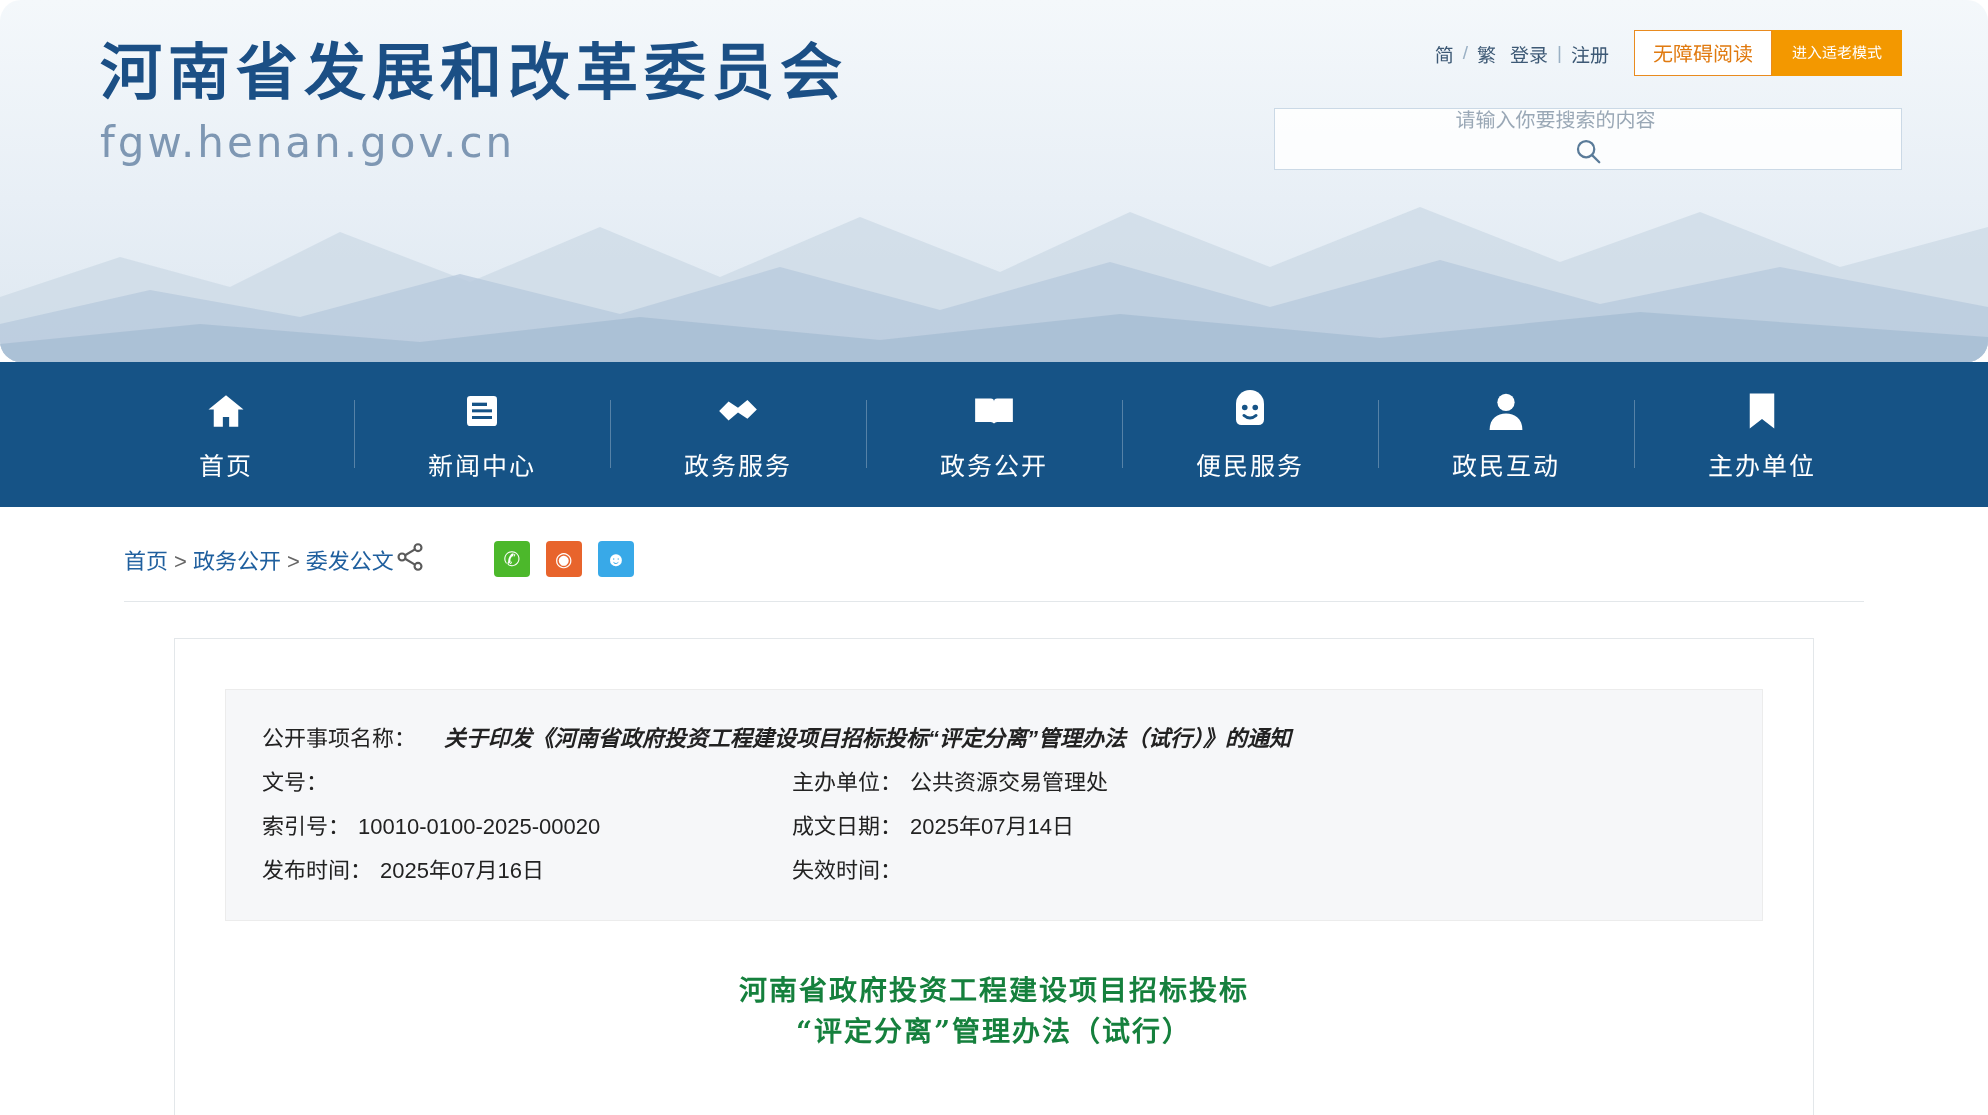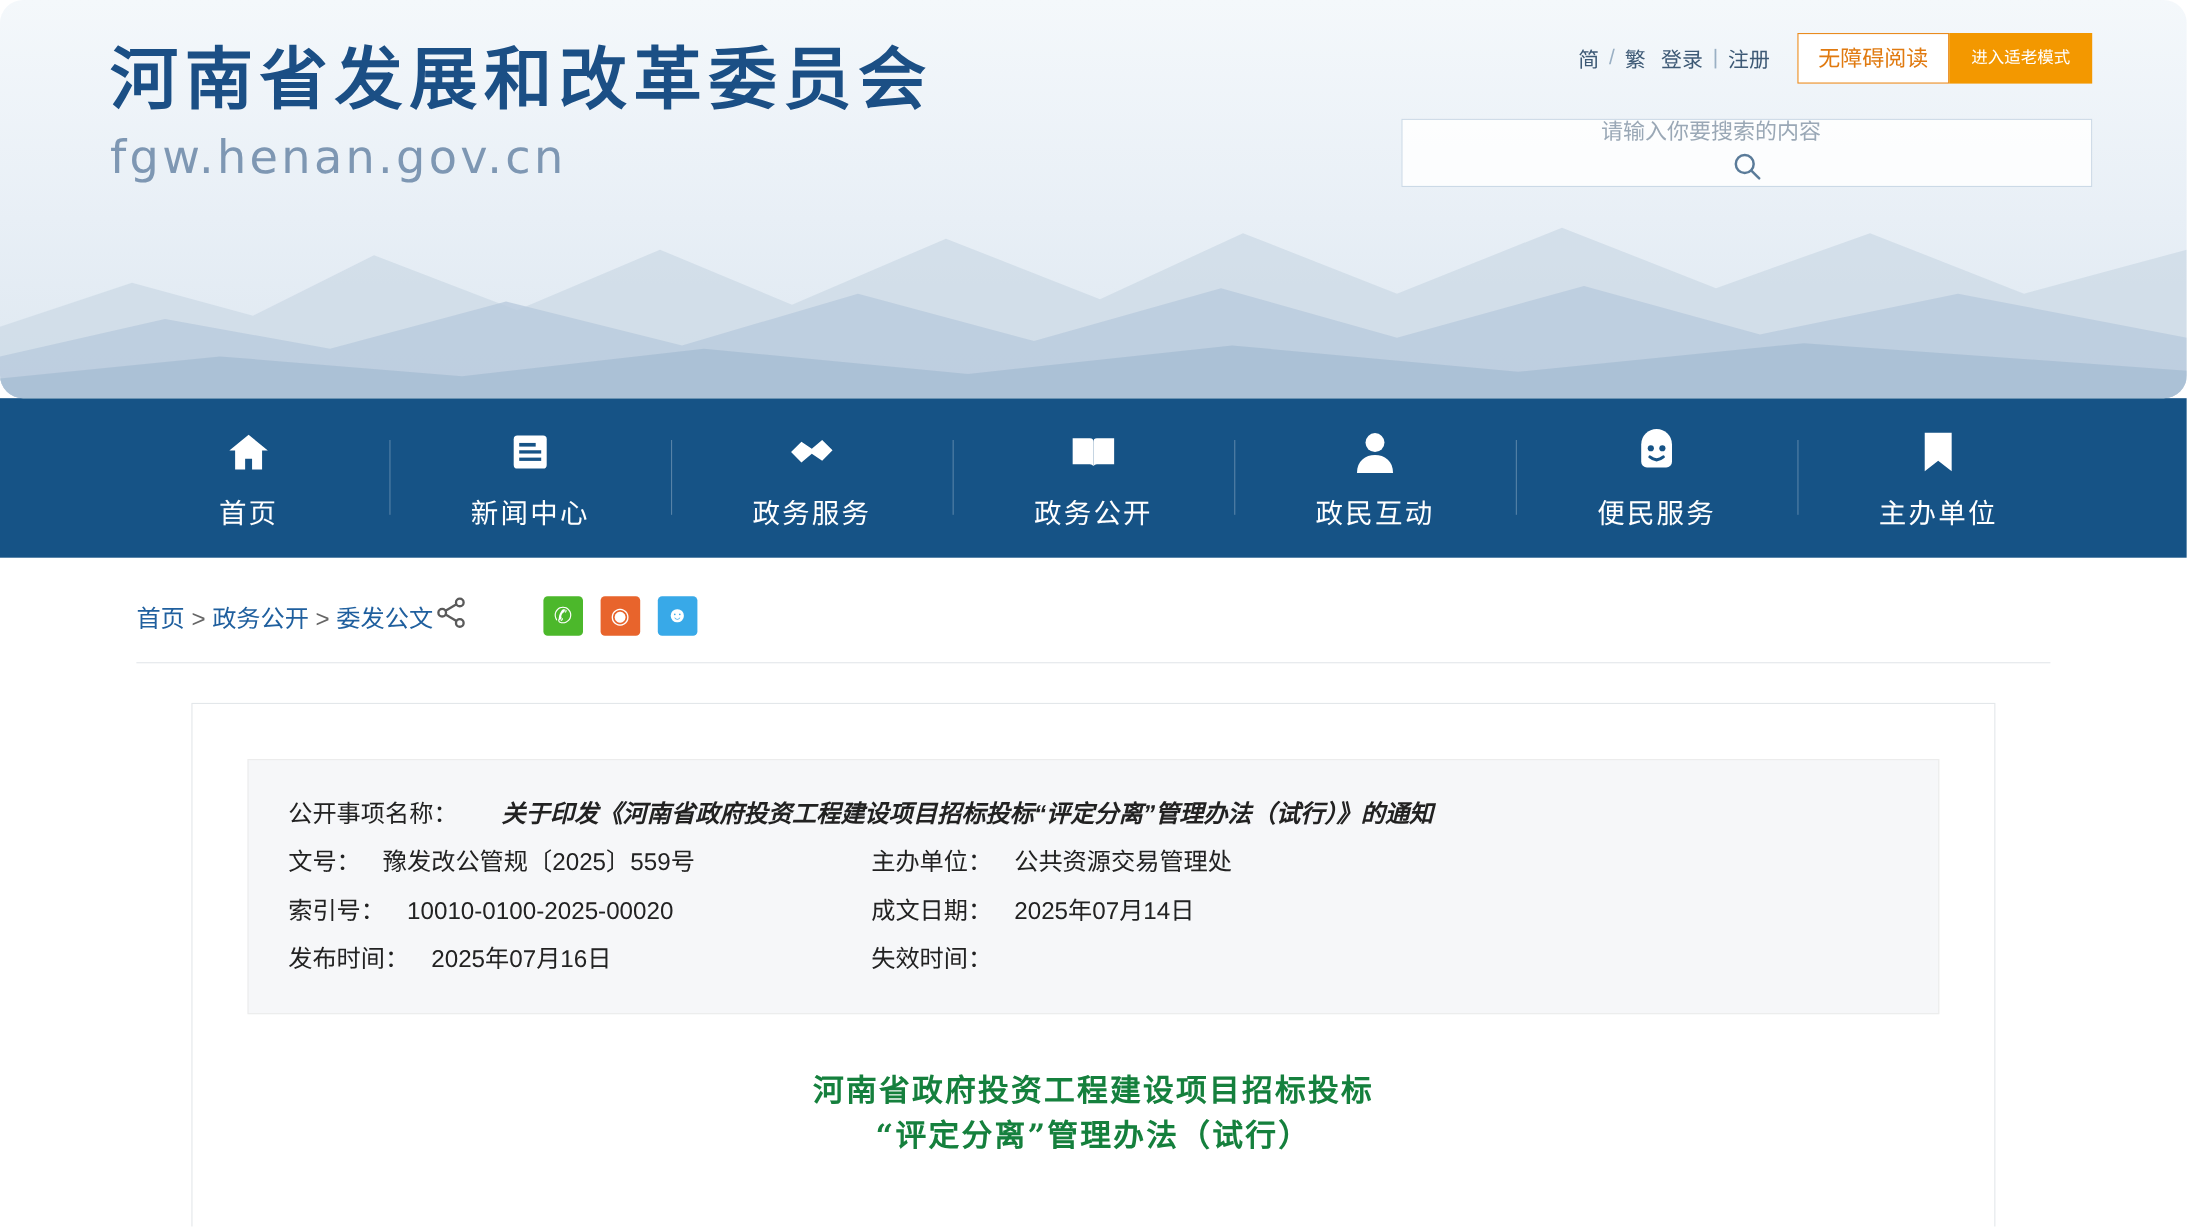--- a/index.html
+++ b/index.html
@@ -213,21 +213,20 @@
     background: #f6f7f9;
     border: 1px solid #ececec;
     padding: 28px 36px 26px 36px;
   }
   .meta-line {
     display: flex;
     font-size: 22px;
     color: #222;
     line-height: 42px;
     margin-bottom: 2px;
-    gap: 12px;
   }
   .meta-label { white-space: nowrap; }
   .meta-value { padding-left: 8px; }
   .meta-value.em {
     font-style: italic;
     font-weight: bold;
     margin-left: 20px;
   }
   .meta-cols { display: flex; }
   .meta-col-left  { width: 530px; }
@@ -319,38 +318,38 @@
       <svg width="44" height="40" viewBox="0 0 28 24" fill="#ffffff">
           <path d="M2 4 h10 a2 2 0 0 1 2 2 v14 a3 3 0 0 0 -2 -1 H2 Z"></path>
           <path d="M26 4 H16 a2 2 0 0 0 -2 2 v14 a3 3 0 0 1 2 -1 h10 Z"></path>
         </svg>
     </span>
     <span class="nav-label">政务公开</span>
   </a>
 
   <a class="nav-item" href="#">
     <span class="nav-icon">
-      <svg width="38" height="42" viewBox="0 0 22 24" fill="#ffffff">
-          <circle cx="11" cy="7" r="5"></circle>
-          <path d="M1.5 23 C1.5 16.5 6 13.5 11 13.5 C16 13.5 20.5 16.5 20.5 23 Z"></path>
-        </svg>
-    </span>
-    <span class="nav-label">政民互动</span>
-  </a>
-
-  <a class="nav-item" href="#">
-    <span class="nav-icon">
       <svg width="42" height="42" viewBox="0 0 24 24" fill="#ffffff">
           <path d="M4 8 a8 8 0 0 1 16 0 v9 a3 3 0 0 1 -3 3 H7 a3 3 0 0 1 -3 -3 Z"></path>
           <circle cx="9" cy="10" r="1.6" fill="#165386"></circle>
           <circle cx="15" cy="10" r="1.6" fill="#165386"></circle>
           <path d="M8.5 14.5 q3.5 3 7 0" stroke="#165386" stroke-width="1.6" fill="none" stroke-linecap="round"></path>
         </svg>
     </span>
     <span class="nav-label">便民服务</span>
+  </a>
+
+  <a class="nav-item" href="#">
+    <span class="nav-icon">
+      <svg width="38" height="42" viewBox="0 0 22 24" fill="#ffffff">
+          <circle cx="11" cy="7" r="5"></circle>
+          <path d="M1.5 23 C1.5 16.5 6 13.5 11 13.5 C16 13.5 20.5 16.5 20.5 23 Z"></path>
+        </svg>
+    </span>
+    <span class="nav-label">政民互动</span>
   </a>
 
   <a class="nav-item" href="#">
     <span class="nav-icon">
       <svg width="36" height="42" viewBox="0 0 20 24" fill="#ffffff">
           <path d="M3 2 h14 v20 l-7 -5.5 L3 22 Z"></path>
         </svg>
     </span>
     <span class="nav-label">主办单位</span>
   </a>
@@ -387,21 +386,20 @@
 
       <div class="meta-line">
         <span class="meta-label">公开事项名称：</span>
         <span class="meta-value em">关于印发《河南省政府投资工程建设项目招标投标“评定分离”管理办法（试行）》的通知</span>
       </div>
 
       <div class="meta-cols">
         <div class="meta-col-left">
           <div class="meta-line">
             <span class="meta-label">文号：</span>
-            <span class="meta-value">豫发改公管规〔2025〕559号</span>
           </div>
           <div class="meta-line">
             <span class="meta-label">索引号：</span>
             <span class="meta-value">10010-0100-2025-00020</span>
           </div>
           <div class="meta-line">
             <span class="meta-label">发布时间：</span>
             <span class="meta-value">2025年07月16日</span>
           </div>
         </div>

